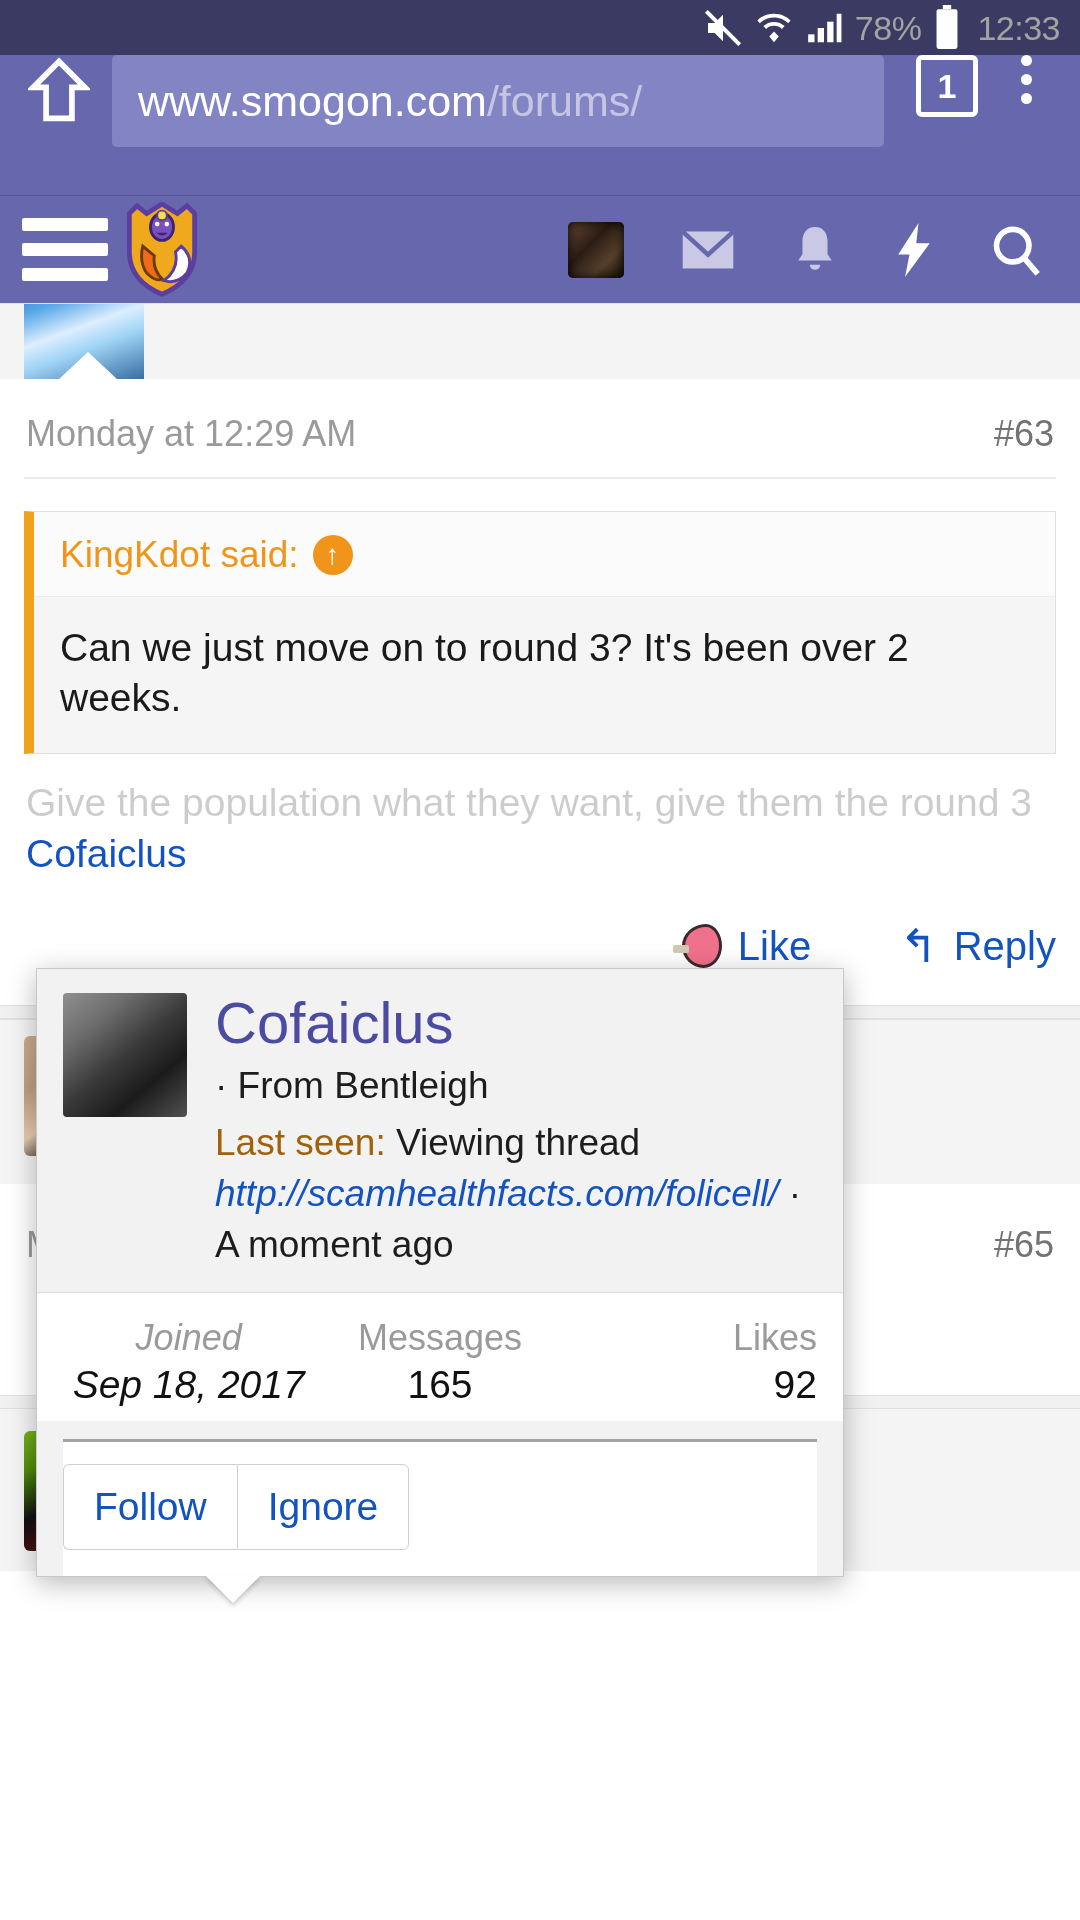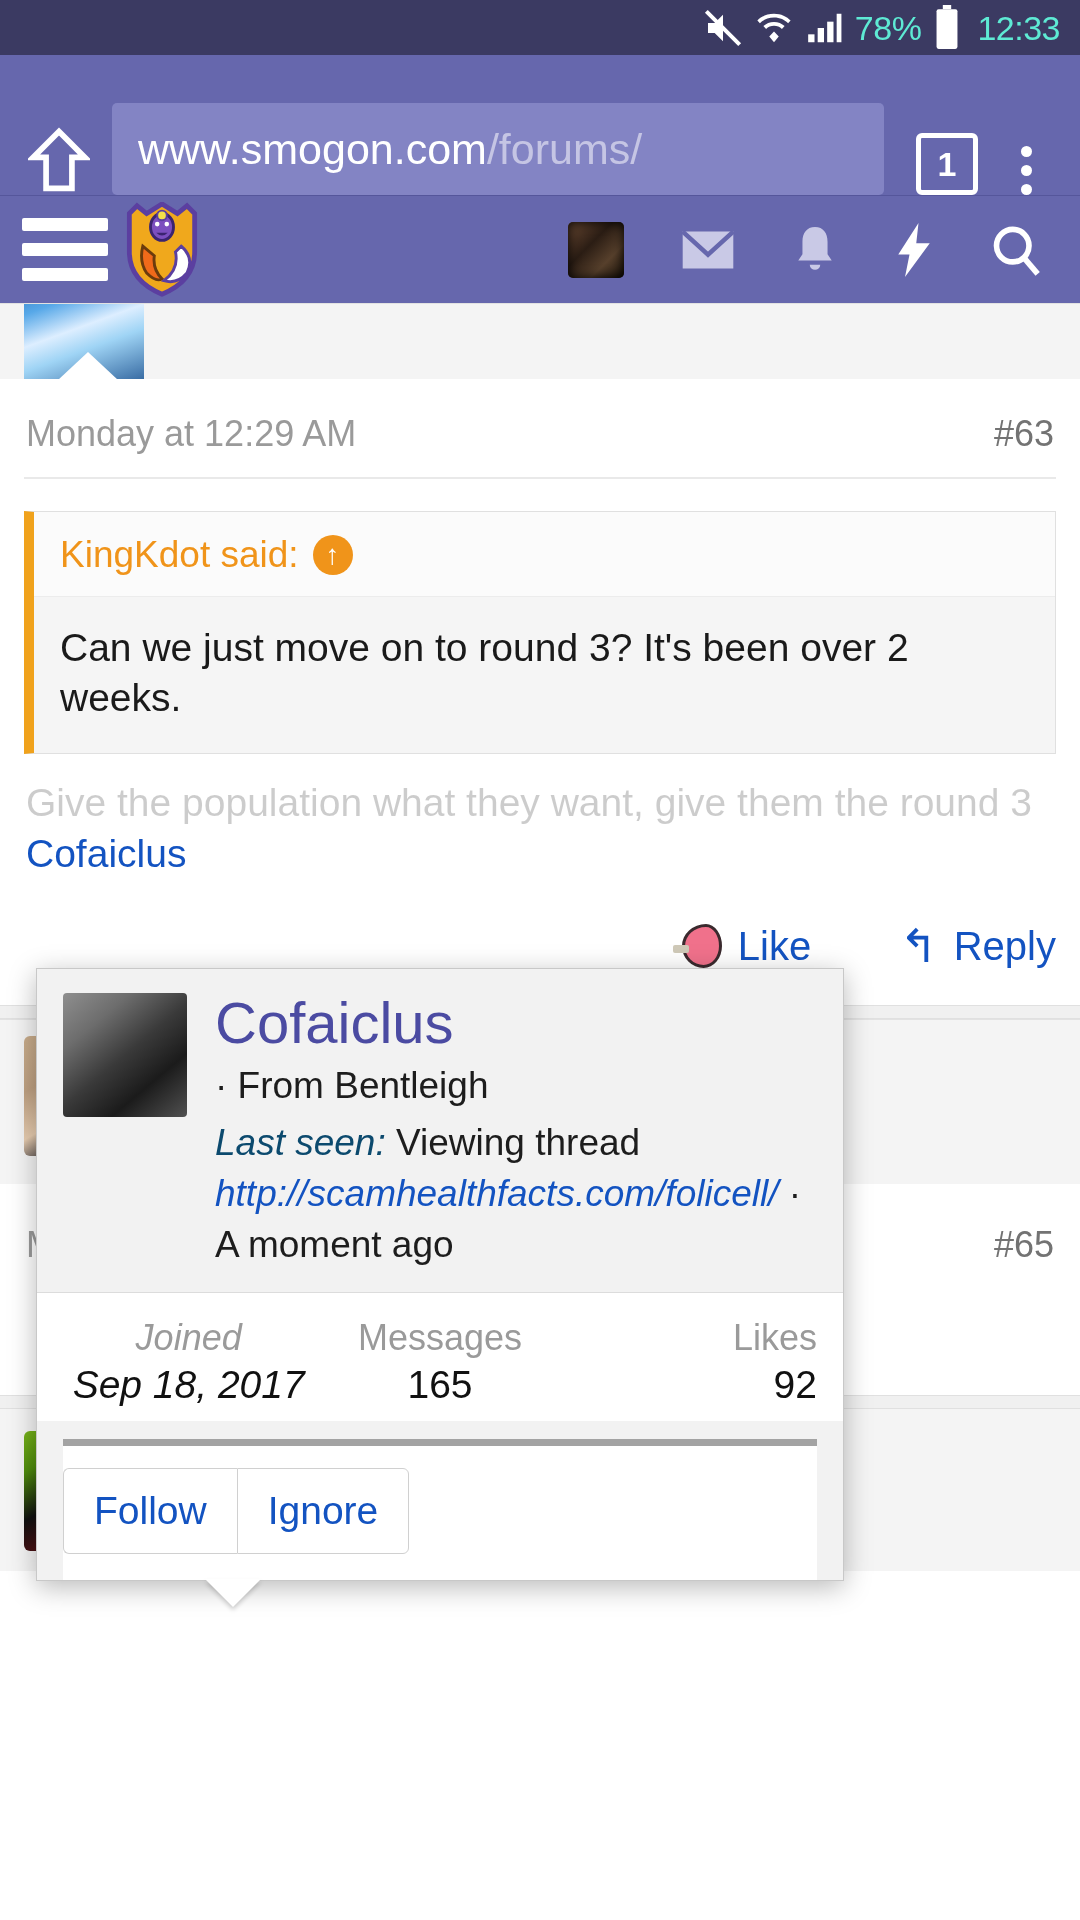--- a/index.html
+++ b/index.html
@@ -13,37 +13,37 @@
 
   
   .statusbar {
     height: 55px;
     background: #3b3a62;
     display: flex;
     align-items: center;
     justify-content: flex-end;
     padding-right: 20px;
     gap: 12px;
-    color: #5eead4;
+    color: #a3a3a3;
   }
   .statusbar .sb-icon { display: flex; align-items: center; }
   .statusbar .sb-text {
     font-size: 34px;
     font-weight: 400;
     letter-spacing: -0.5px;
     line-height: 1;
   }
   .clock { font-size: 36px; margin-left: 4px; }
 
   
   .browserbar {
     height: 140px;
     background: #6667ad;
     display: flex;
-    align-items: flex-end;
+    align-items: flex-start;
     padding: 0 24px;
     gap: 18px;
   }
   .home-btn { width: 70px; display: flex; align-items: center; justify-content: center; }
   .urlbox {
     flex: 1;
     height: 92px;
     background: #8384c4;
     border-radius: 5px;
     display: flex;
@@ -198,38 +198,38 @@
     background:
       linear-gradient(140deg, #8f8f8f 0%, #6d6d6d 25%, #3a3a3a 50%, #1b1b1b 72%, #515151 100%);
   }
   .mc-info { flex: 1; min-width: 0; }
   .mc-name {
     font-size: 58px; color: #4b4ba2; font-weight: 400;
     line-height: 1.02; margin-bottom: 8px;
   }
   .mc-from { font-size: 37px; color: #1d1d1d; line-height: 1.38; }
   .mc-seen { font-size: 37px; color: #1d1d1d; line-height: 1.38; margin-top: 6px; }
-  .mc-seen .lbl { color: #0c4a6e; font-style: italic; }
+  .mc-seen .lbl { color: #a16207; }
   .mc-seen .lnk { color: #1353c1; font-style: italic; }
 
   .mc-stats {
     display: flex;
     background: #ffffff;
     border-top: 1px solid #dcdcdc;
     padding: 22px 26px 10px 26px;
   }
   .stat { flex: 1; text-align: center; }
   .stat:first-child { text-align: center; font-style: italic; }
   .stat:last-child { text-align: right; }
   .stat-label { font-size: 36px; color: #9a9a9a; line-height: 1.25; }
   .stat-value { font-size: 39px; color: #111; line-height: 1.3; }
 
   .mc-actions {
     background: #ffffff;
-    border-top: 7px solid #a3a3a3;
+    border-top: 3px solid #a3a3a3;
     margin: 18px 26px 0 26px;
     padding: 22px 0 26px 0;
     display: flex; gap: 22px;
   }
   .mc-btn {
     border: 1px solid #d0d0d0; border-radius: 6px;
     background: #ffffff;
     color: #1353c1; font-size: 39px;
     padding: 20px 30px;
     font-family: "Liberation Sans", sans-serif;

